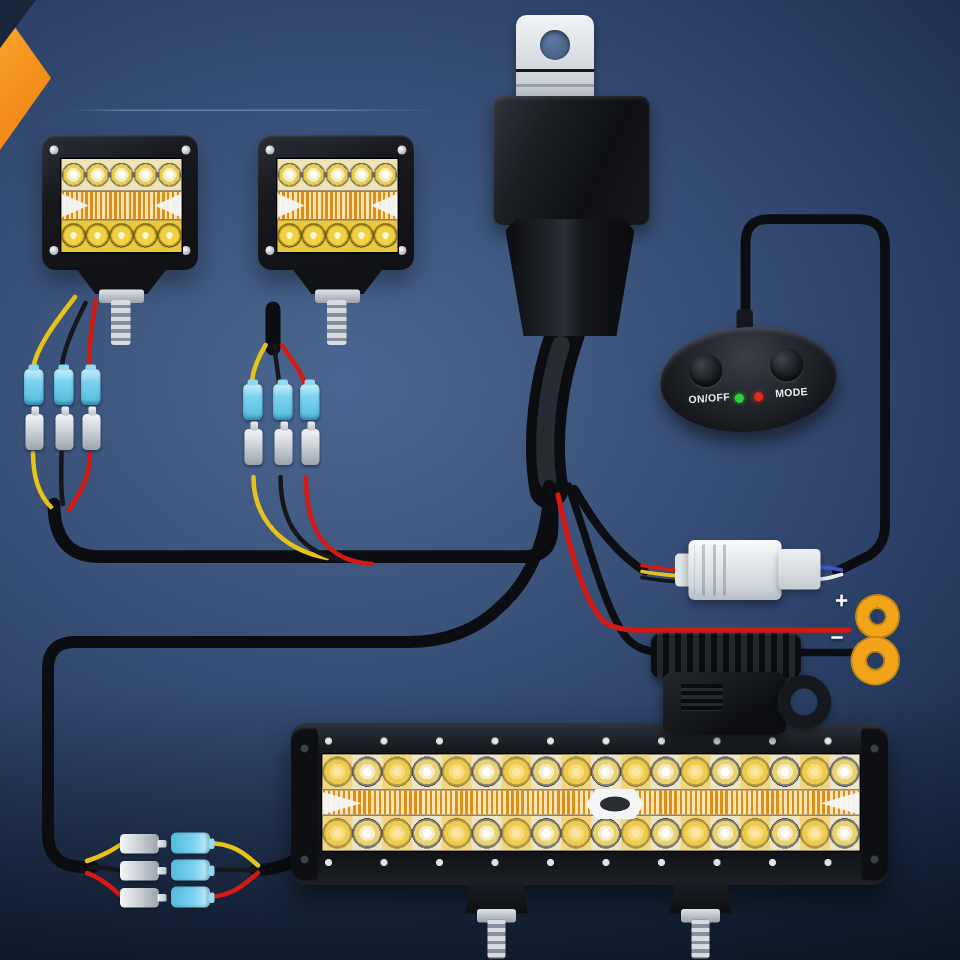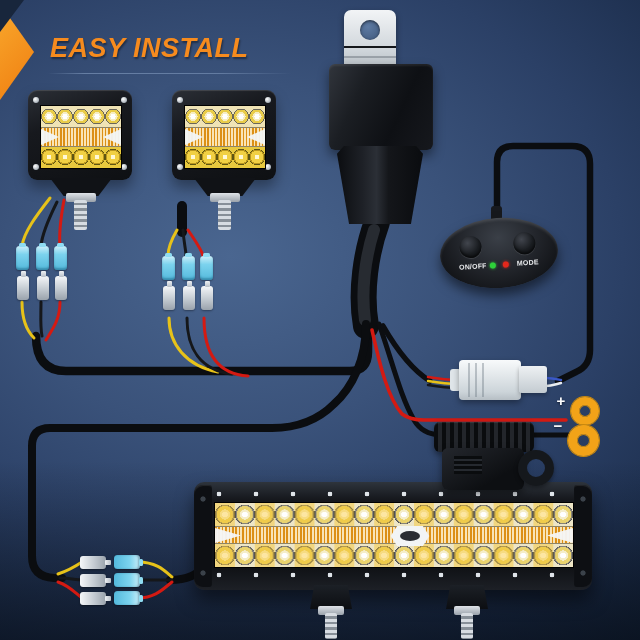--- a/index.html
+++ b/index.html
@@ -182,21 +182,20 @@
   .fuse-hook{position:absolute;left:100px;top:32px;width:18px;height:18px;border:9px solid #15181c;border-radius:50%;
     box-shadow:0 2px 4px rgba(0,0,0,.4);}
 </style>
 </head>
 <body>
 
 <div class="stage">
 
   <div class="abs pennant"></div>
   <div class="abs corner-tri"></div>
-  <div class="abs title">EASY INSTALL</div>
   <div class="abs divider"></div>
 
   <svg class="abs wires" viewBox="0 0 640 640">
     <g fill="none" stroke-linecap="round">
       <path d="M 36,336 Q 36,371 66,371 H 350 Q 368,371 368,352 V 322" stroke="#0b0d10" stroke-width="8.5"></path>
       <path d="M 377,222 C 366,252 360,292 366,326" stroke="#0b0d10" stroke-width="26"></path>
       <path d="M 374,230 C 365,258 361,292 365,320" stroke="#272b31" stroke-width="12"></path>
       <path d="M 366,324 C 366,360 352,388 334,404 C 318,420 298,428 272,428 H 50 Q 32,428 32,446 V 556 Q 32,577 54,578 H 62" stroke="#0b0d10" stroke-width="8"></path>
       <path d="M 379,324 C 392,360 400,396 414,420 Q 422,434 440,435 H 568" stroke="#0c0e11" stroke-width="5"></path>
       <path d="M 383,326 C 398,352 412,370 430,381" stroke="#0c0e11" stroke-width="5.5"></path>

